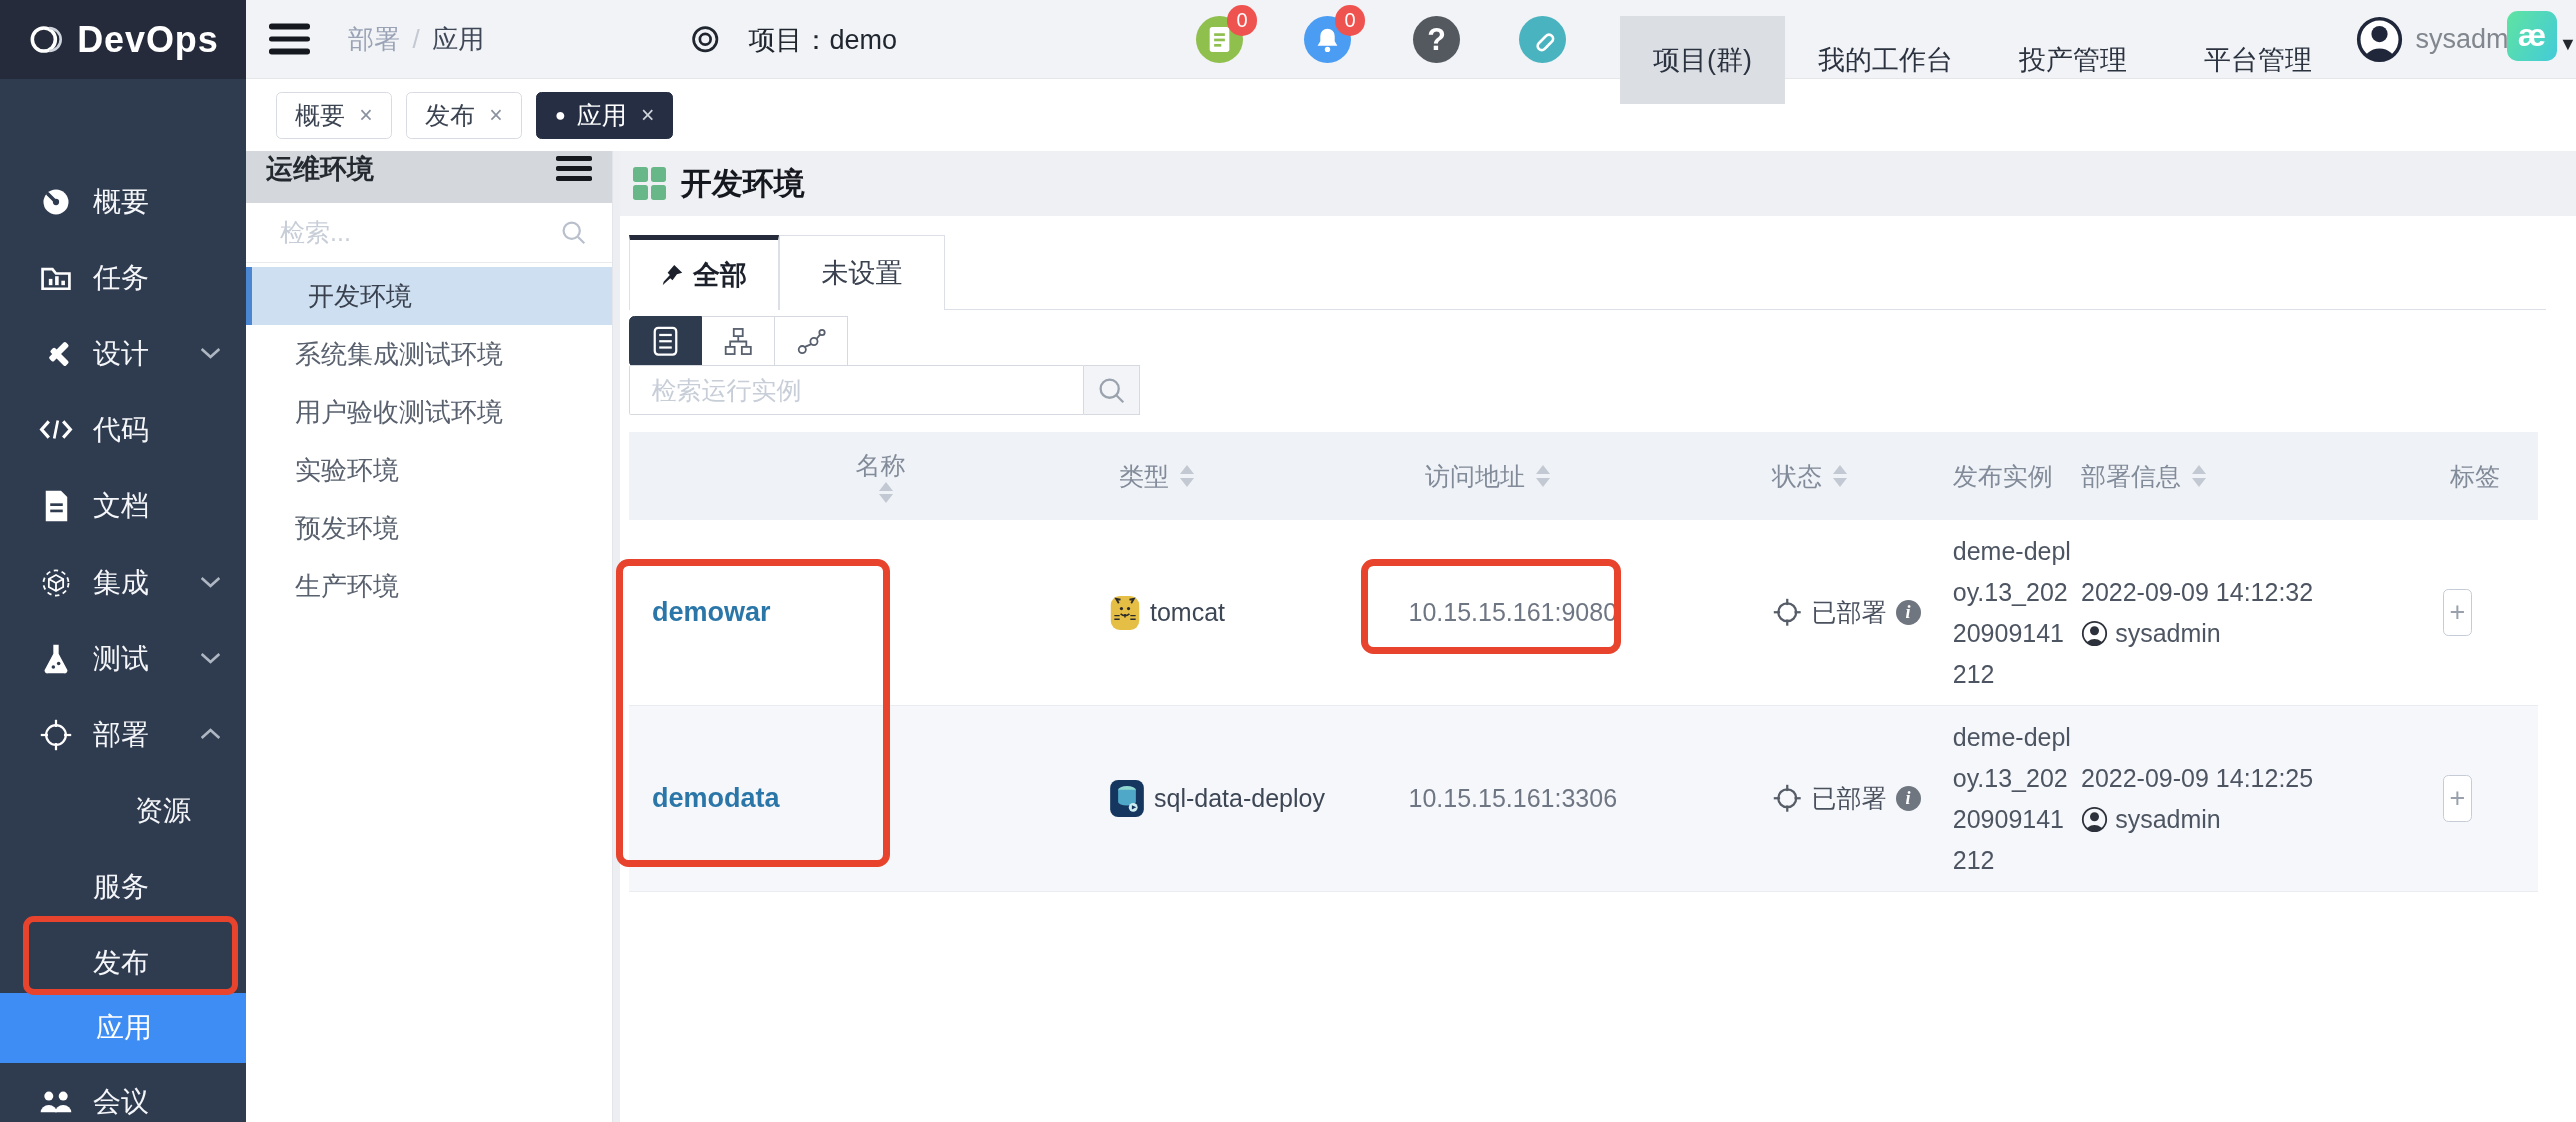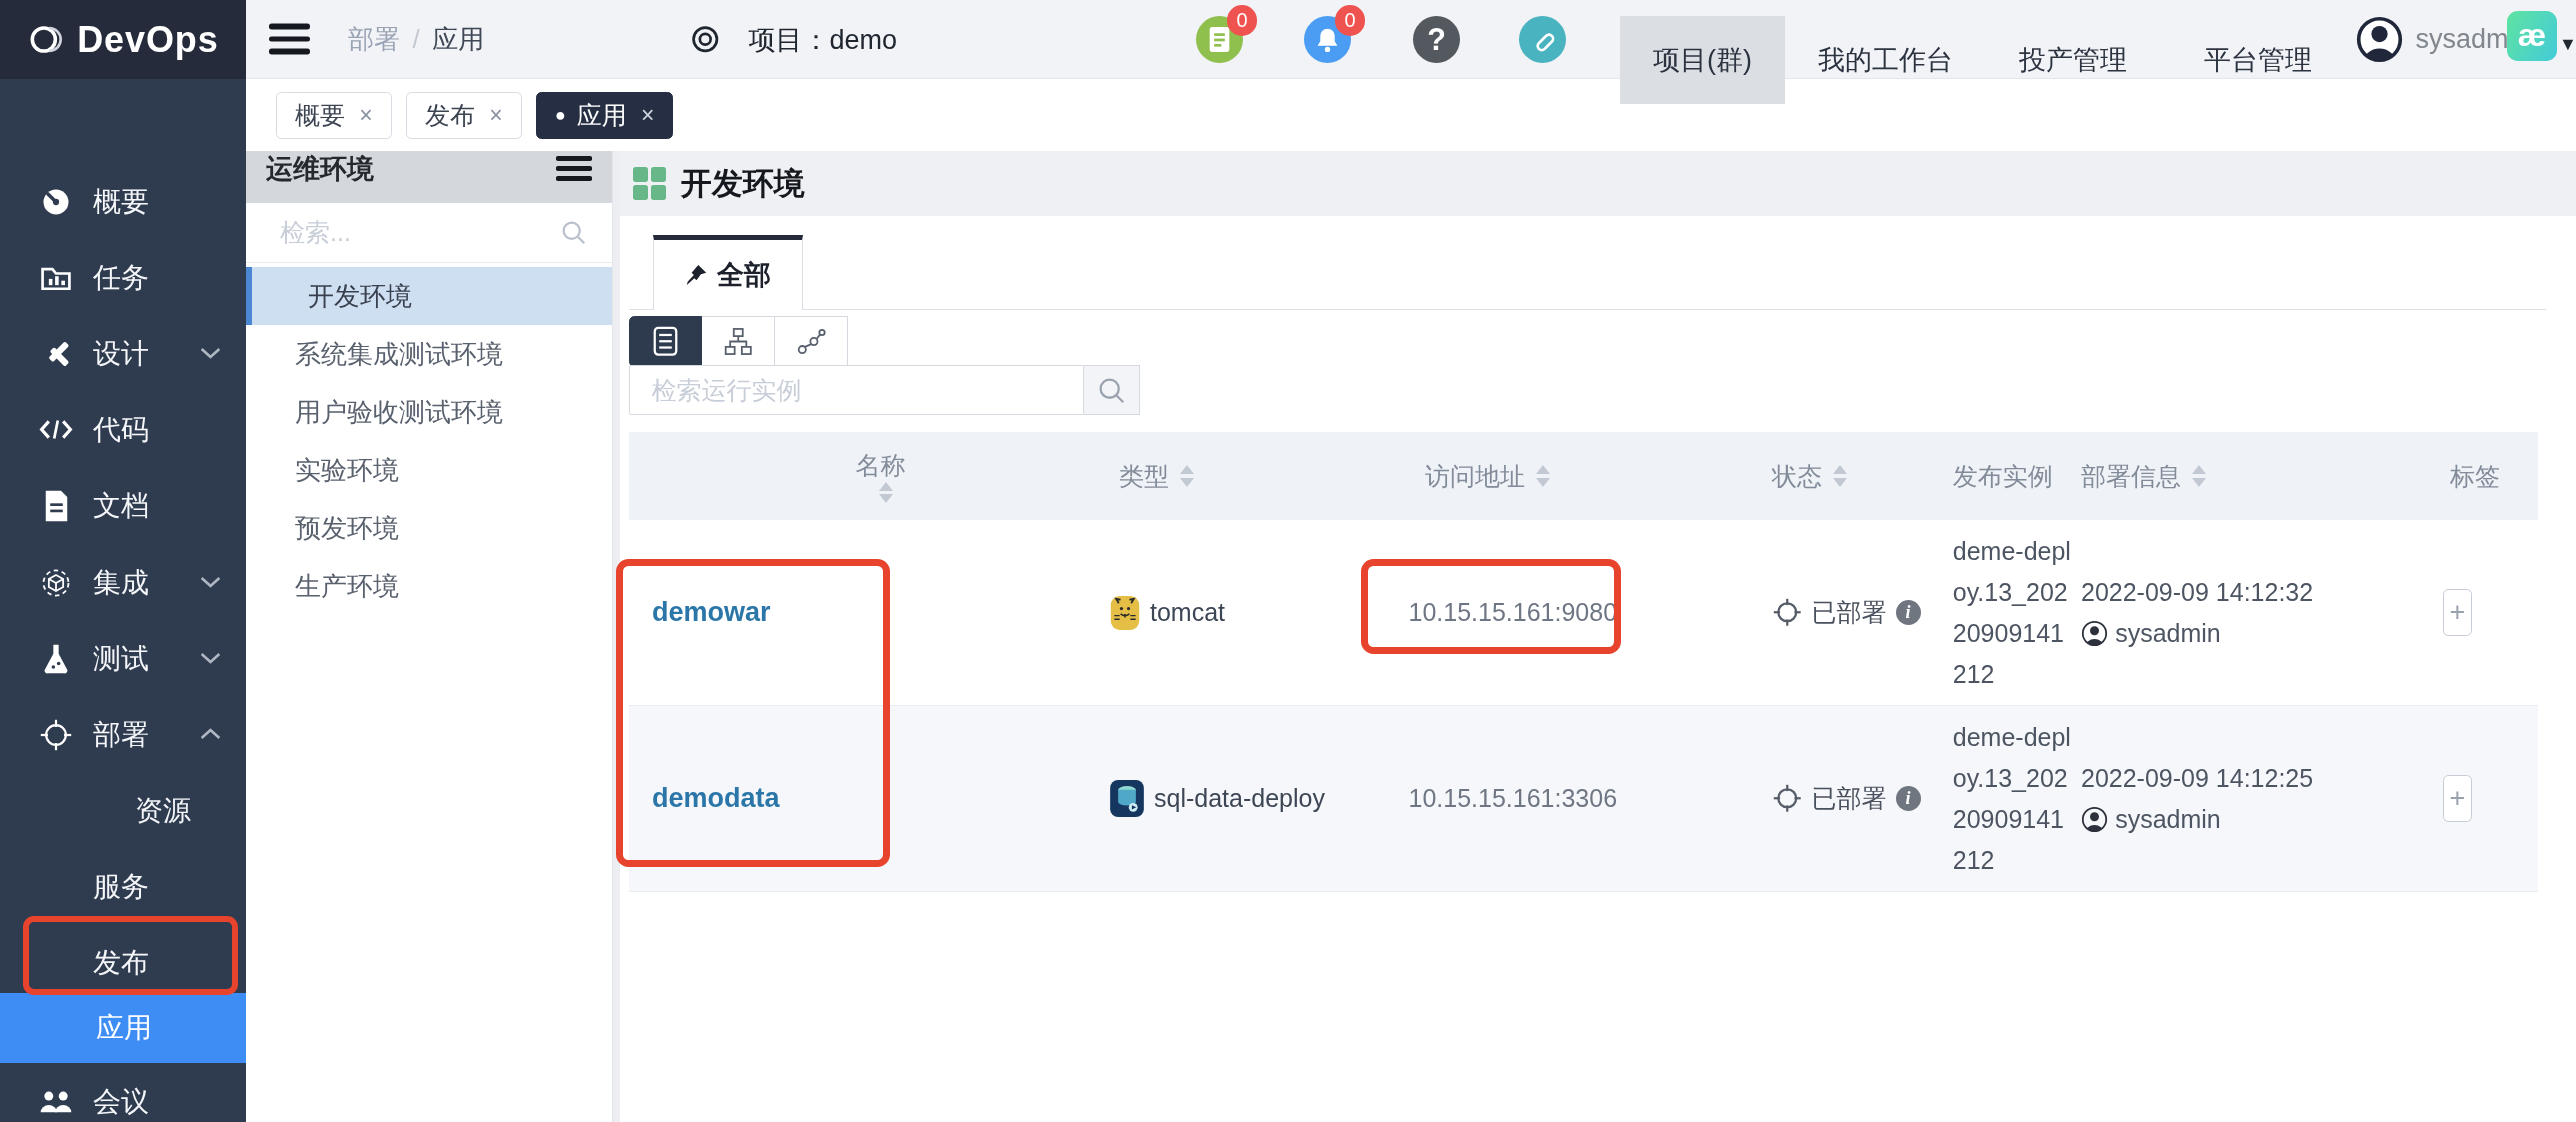--- a/index.html
+++ b/index.html
@@ -55,21 +55,21 @@
   .env-item { height:58px; display:flex; align-items:center; padding-left:49px; font-size:26px; color:#59616e; cursor:pointer; }
   .env-item.selected { background:#cfdff2; border-left:6.3px solid #4b86d2; padding-left:56px; color:#39404d; }
 
   
   .main { position:absolute; left:613px; top:151px; right:0; bottom:0; background:#fff; border-left:7.2px solid #eceef1; z-index:1; }
   .main-titlebar { position:absolute; left:0; top:0; right:0; height:65px; background:#eef0f4; display:flex; align-items:center; }
   .grid-icon { margin-left:12.5px; width:34px; height:34px; display:grid; grid-template-columns:15.2px 15.2px; grid-template-rows:15.2px 15.2px; gap:3.6px; }
   .grid-icon i { background:#68b788; border-radius:2.7px; }
   .main-title { margin-left:14.3px; font-size:31px; font-weight:700; color:#15181e; }
   .main-tabs { position:absolute; left:9px; top:84px; right:30.5px; height:75px; border-bottom:0.9px solid #dcdfe5; display:flex; }
-  .mtab { height:75px; display:flex; align-items:center; justify-content:center; gap:9px; background:#fff; border:0.9px solid #dcdfe5; border-bottom:none; font-size:27px; color:#3a4250; cursor:pointer;margin-left:24px; }
+  .mtab { height:75px; display:flex; align-items:center; justify-content:center; gap:9px; background:#fff; border:0.9px solid #dcdfe5; border-bottom:none; font-size:27px; color:#3a4250; cursor:pointer; }
   .mtab-active { border-top:5.4px solid #252b3a; font-weight:700; color:#1c212b; }
   .toggles { position:absolute; left:9px; top:165px; display:flex; }
   .toggle-btn { width:73px; height:51px; border:0.9px solid #d6dae0; background:#fff; display:flex; align-items:center; justify-content:center; cursor:pointer; }
   .toggle-btn + .toggle-btn { border-left:none; }
   .toggle-active { background:#2e3a4e; border-color:#2e3a4e; border-radius:5.4px 0 0 5.4px; }
   .search-wrap { position:absolute; left:9px; top:214px; display:flex;border-radius:22px; }
   .search-wrap input { width:455px; height:50px; border:0.9px solid #d6dae0; border-radius:1.8px 0 0 1.8px; padding-left:21.5px; font-size:25px; color:#3c4452; outline:none; font-family:inherit; }
   .search-wrap input::placeholder { color:#c8ced8; }
   .search-btn { width:56px; height:50px; background:#f2f4f7; border:0.9px solid #d6dae0; border-left:none; display:flex; align-items:center; justify-content:center; cursor:pointer; }
 
@@ -375,20 +375,23 @@
       <span class="main-title">开发环境</span>
     </div>
 
     <div class="main-tabs">
       <div class="mtab mtab-active" style="width:150px;">
         <svg width="23" height="25" viewBox="0 0 26 28">
             <path d="M15 2 l9 9 -6 1.5 -5 7 -2.5-2.5 L3 24 l-1 1 1-4 7-7.5 L7.5 11 z" fill="#1c212b"></path>
           </svg>
         <span>全部</span>
       </div>
+      <div class="mtab" style="width:166px;">
+        <span>未设置</span>
+      </div>
     </div>
 
     <div class="toggles">
       <div class="toggle-btn toggle-active">
         <svg width="27" height="30.5" viewBox="0 0 30 34">
             <rect x="3" y="2" width="24" height="30" rx="4" fill="none" stroke="#fff" stroke-width="2.5"></rect>
             <line x1="8" y1="10" x2="22" y2="10" stroke="#fff" stroke-width="2.5"></line>
             <line x1="8" y1="17" x2="22" y2="17" stroke="#fff" stroke-width="2.5"></line>
             <line x1="8" y1="24" x2="22" y2="24" stroke="#fff" stroke-width="2.5"></line>
           </svg>

